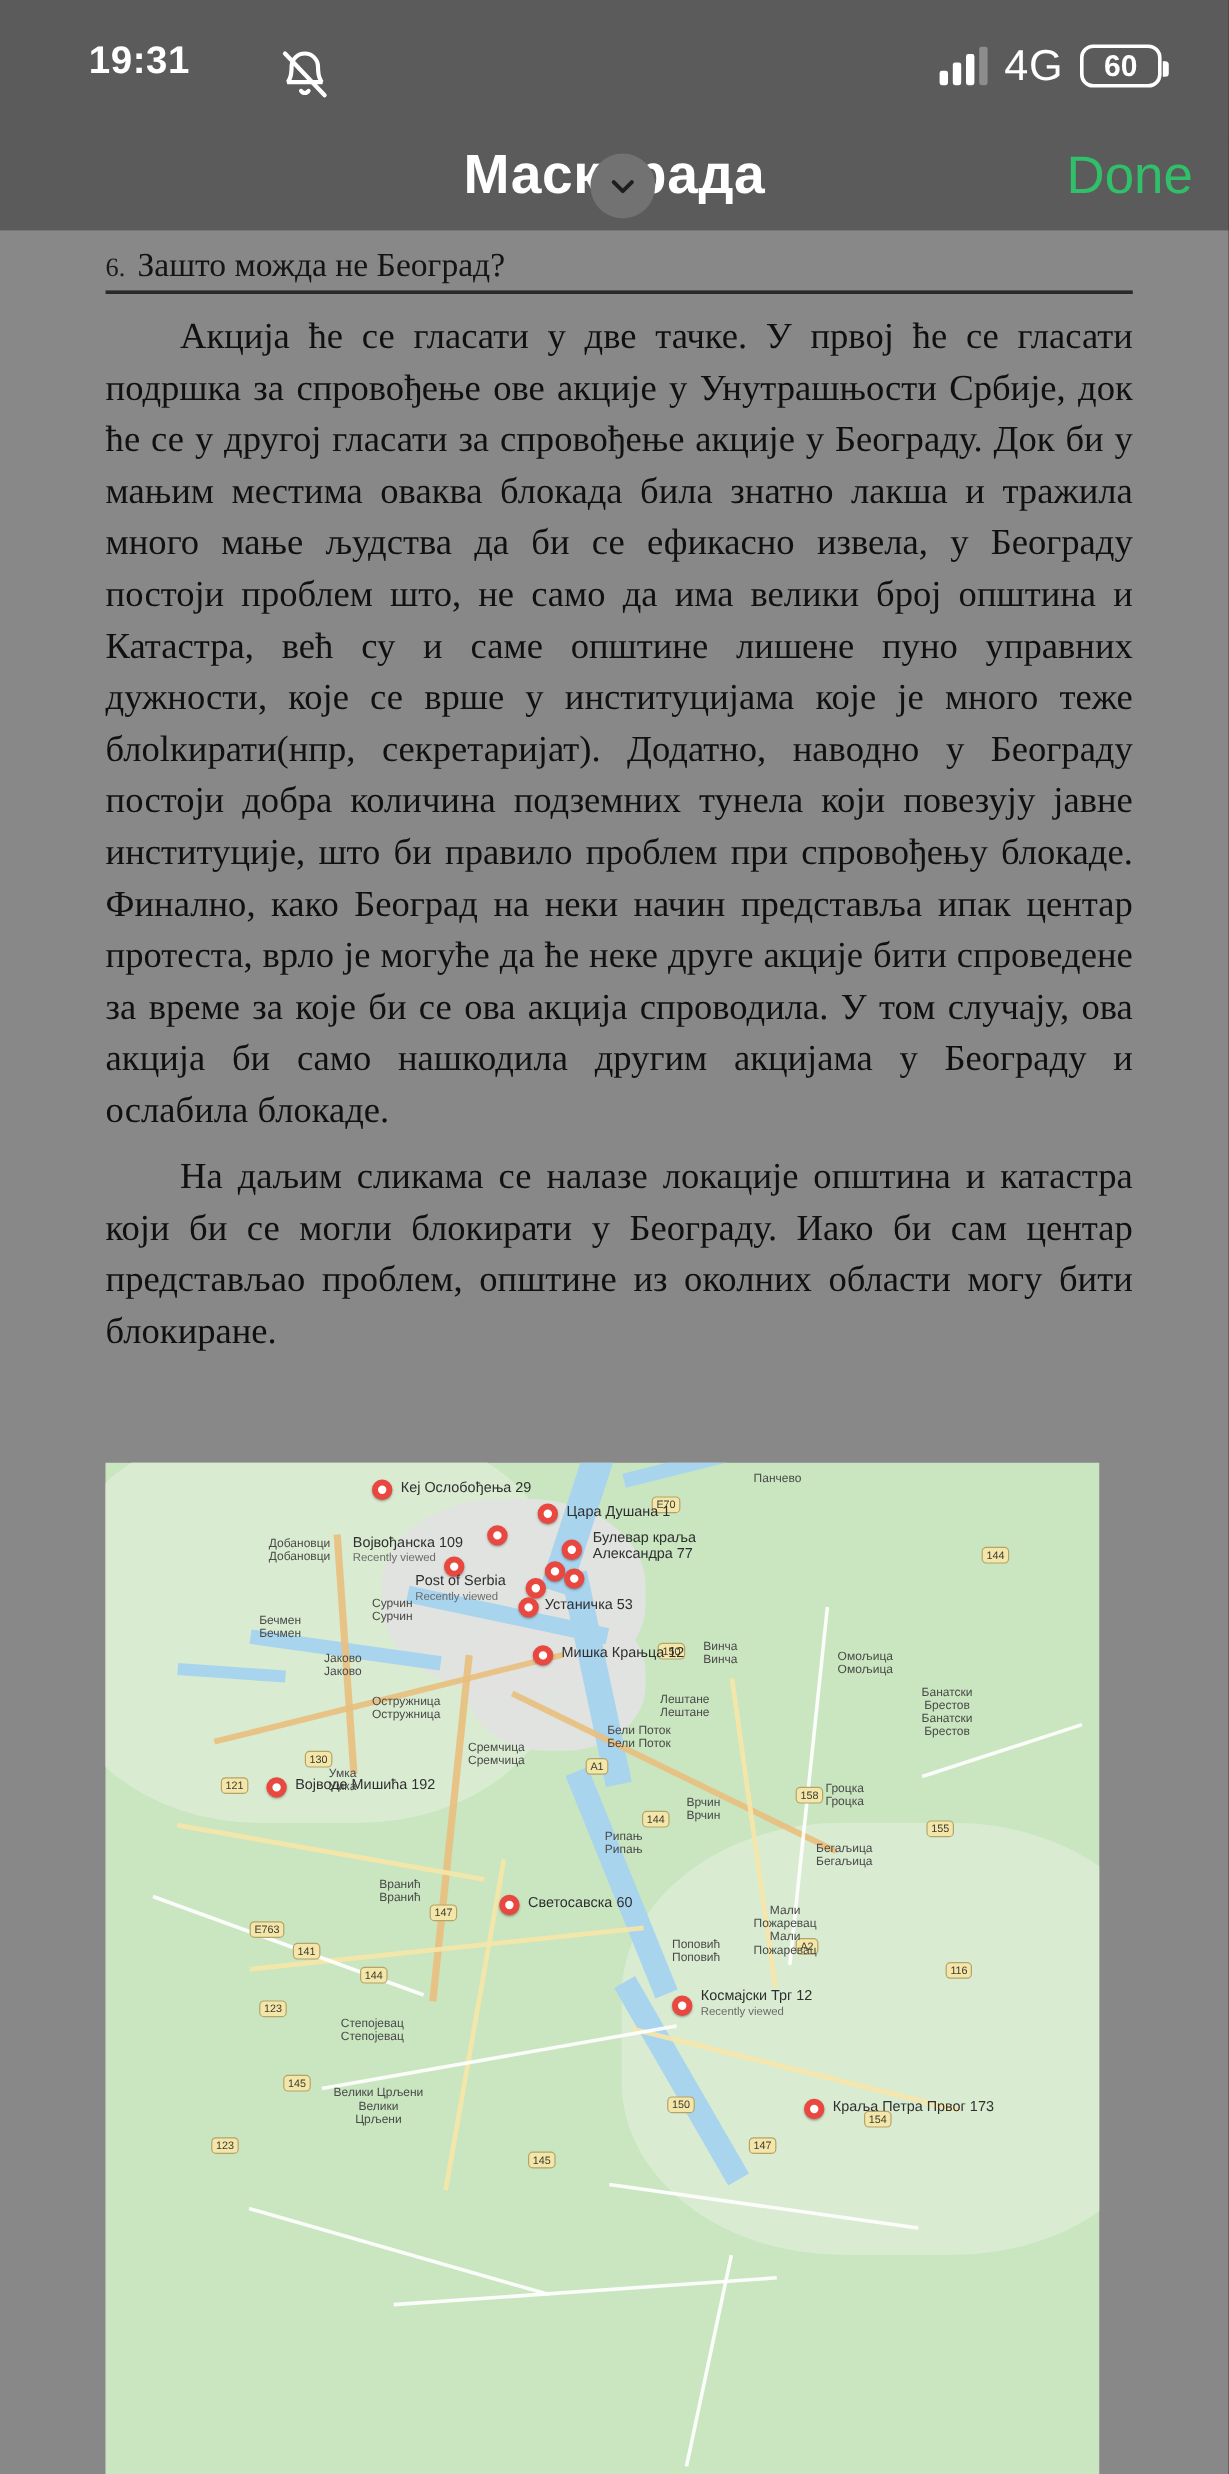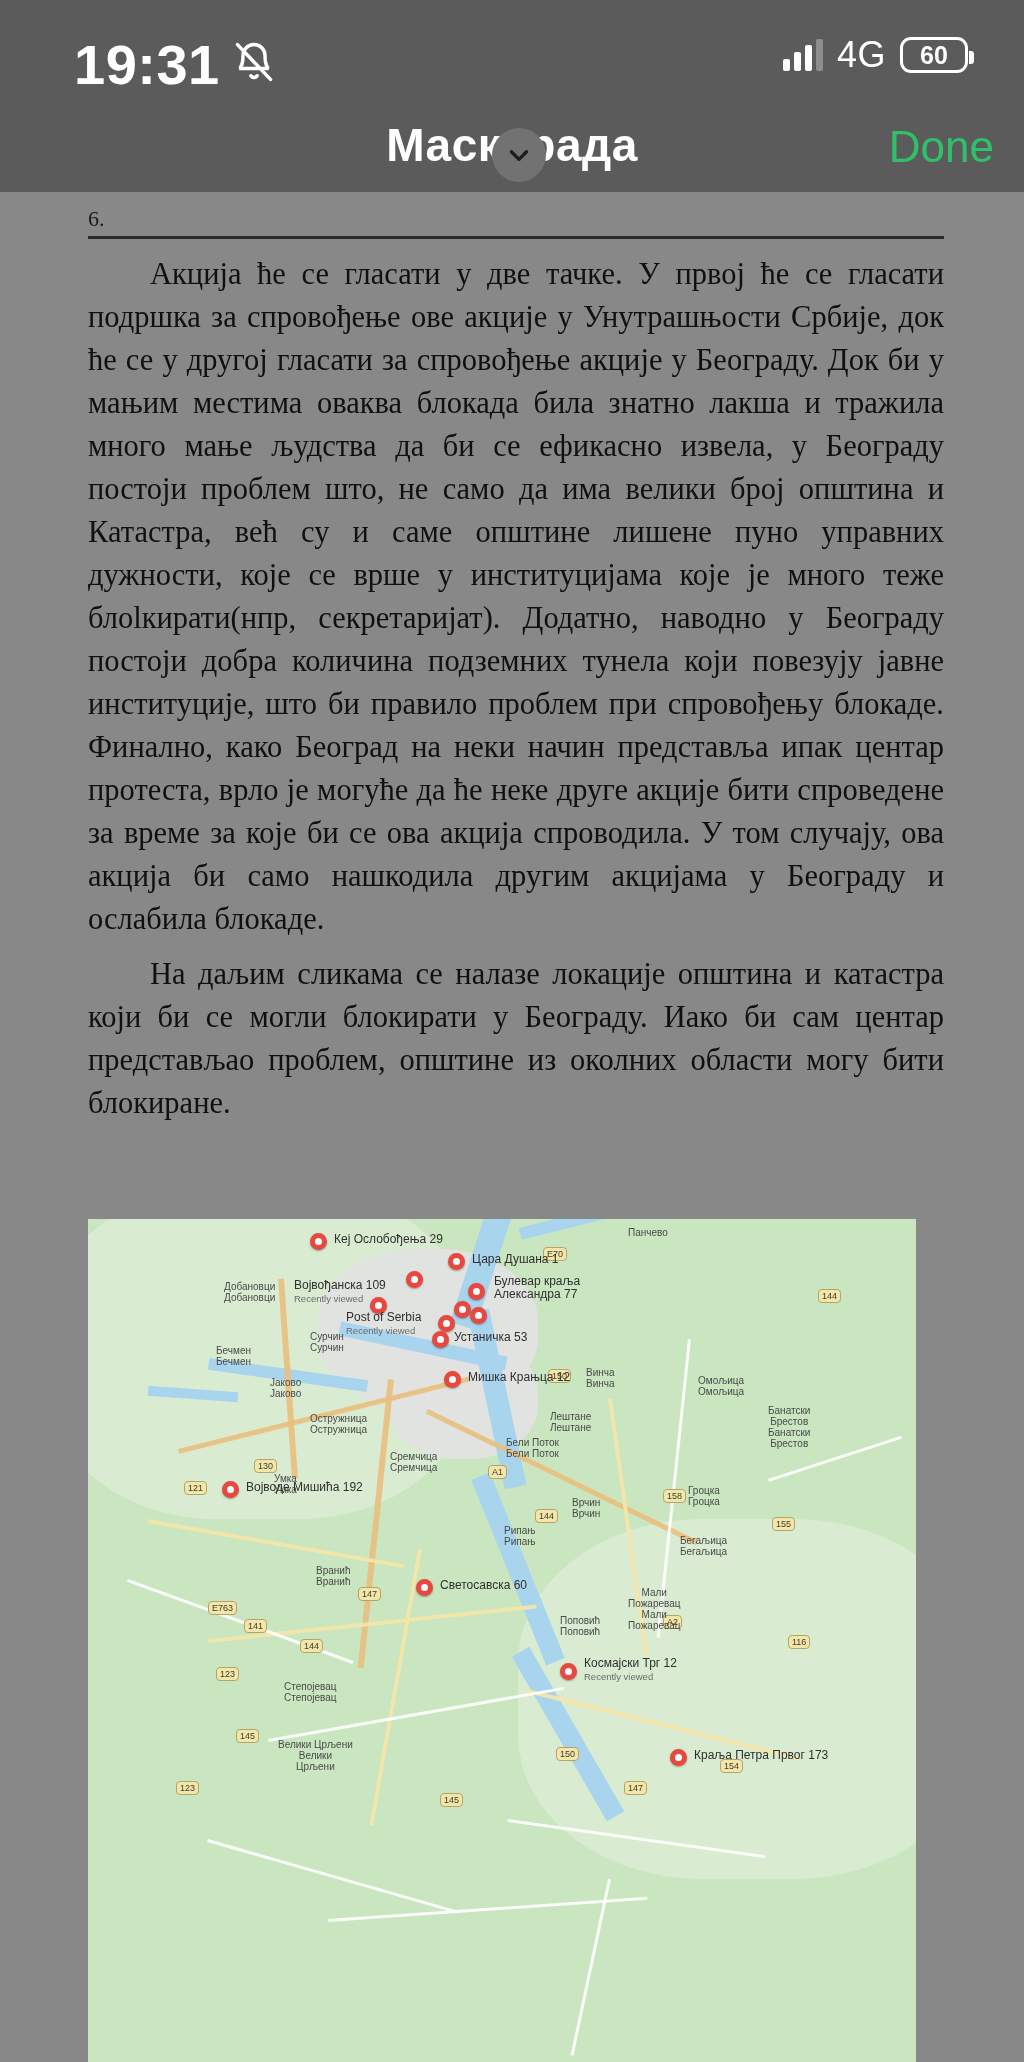--- a/index.html
+++ b/index.html
@@ -21,21 +21,21 @@
   
   .status-bar {
     position: relative;
     height: 118px;
     background: #5b5b5b;
   }
   .status-time {
     position: absolute;
     left: 74px;
     top: 32px;
-    font-size: 56px;
+    font-size: 32px;
     font-weight: 600;
     color: #ffffff;
     letter-spacing: 0.5px;
   }
   .bell-muted {
     position: absolute;
     left: 232px;
     top: 40px;
     width: 44px;
     height: 44px;
@@ -299,20 +299,21 @@
         <polyline points="5 9 12 16 19 9"></polyline>
       </svg>
     </div>
     <div class="nav-done">Done</div>
   </div>
 
   <div class="doc">
     <div class="doc-inner">
       <div class="heading-row">
         <span class="heading-num">6.</span>
+        <span class="heading-text">Зашто можда не Београд?</span>
       </div>
       <div class="heading-rule"></div>
 
       <p class="body">Акција ће се гласати у две тачке. У првој ће се гласати подршка за спровођење ове акције у Унутрашњости Србије, док ће се у другој гласати за спровођење акције у Београду. Док би у мањим местима оваква блокада била знатно лакша и тражила много мање људства да би се ефикасно извела, у Београду постоји проблем што, не само да има велики број општина и Катастра, већ су и саме општине лишене пуно управних дужности, које се врше у институцијама које је много теже блоlкирати(нпр, секретаријат). Додатно, наводно у Београду постоји добра количина подземних тунела који повезују јавне институције, што би правило проблем при спровођењу блокаде. Финално, како Београд на неки начин представља ипак центар протеста, врло је могуће да ће неке друге акције бити спроведене за време за које би се ова акција спроводила. У том случају, ова акција би само нашкодила другим акцијама у Београду и ослабила блокаде.</p>
       <p class="body">На даљим сликама се налазе локације општина и катастра који би се могли блокирати у Београду. Иако би сам центар представљао проблем, општине из околних области могу бити блокиране.</p>
     </div>
 
     <div class="map-wrap">
       <div class="map-canvas">
 

